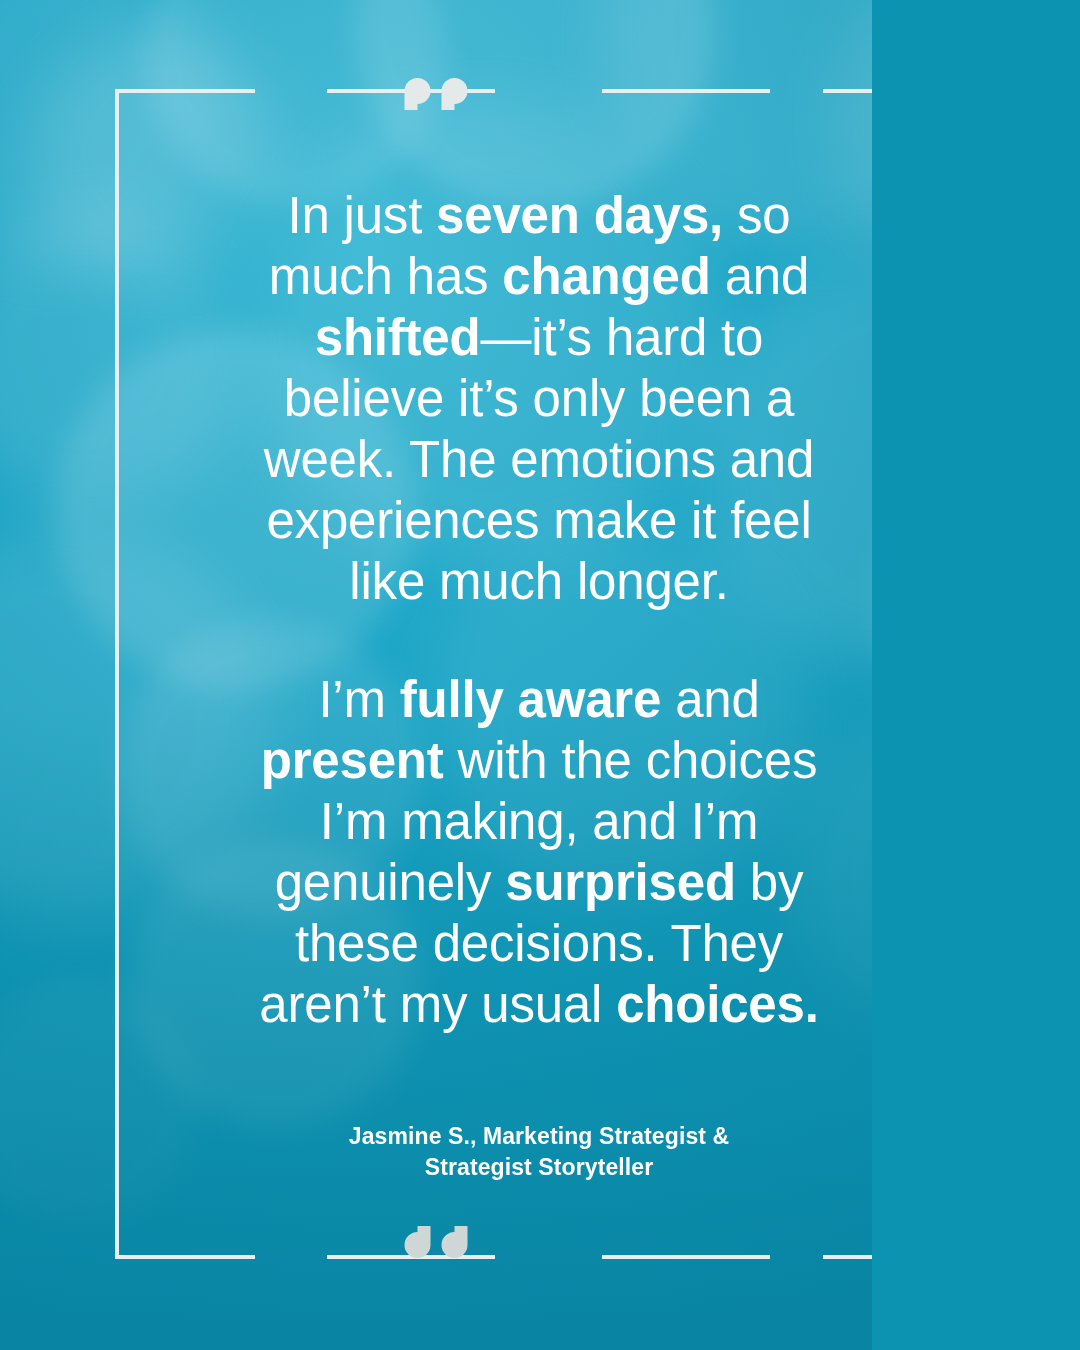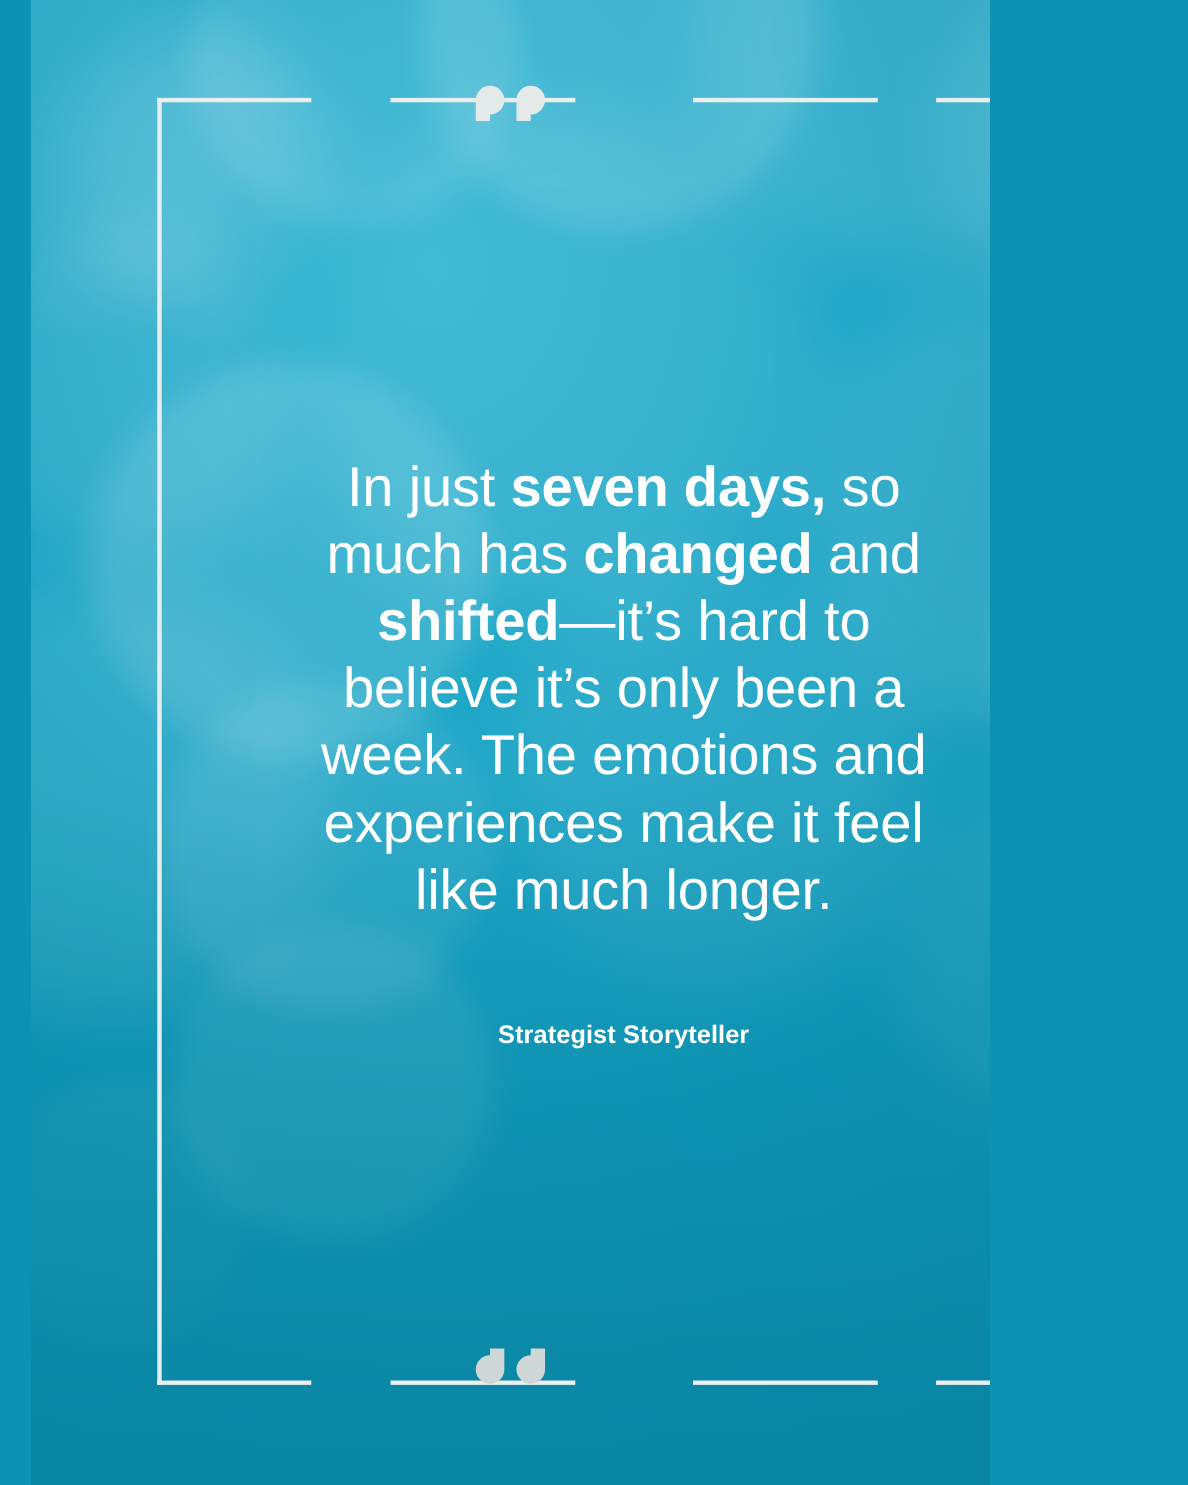--- a/index.html
+++ b/index.html
@@ -7,21 +7,20 @@
     padding: 0;
     background: #0d93b2;
   }
   #canvas {
     position: relative;
     width: 872px;
     height: 1350px;
     overflow: hidden;
     font-family: "Liberation Sans", sans-serif;
     background: #0f96b4;
-    margin-left: 28px;
   }
 
   
   #bg {
     position: absolute;
     inset: 0;
     overflow: hidden;
     background:
       radial-gradient(120% 90% at 42% 18%, #2fb4d2 0%, #1aa3c4 42%, #0f96b4 72%, #0b8cab 100%);
   }
@@ -159,19 +158,21 @@
     <svg width="28" height="46" viewBox="0 0 28 46" aria-hidden="true">
       <path d="M27 2 L27 21 A13 13 0 1 1 14 8 L14 2 Z" fill="#cfd6d6"></path>
     </svg>
     <svg width="28" height="46" viewBox="0 0 28 46" aria-hidden="true">
       <path d="M27 2 L27 21 A13 13 0 1 1 14 8 L14 2 Z" fill="#cfd6d6"></path>
     </svg>
   </div>
 
   <div id="content">
     <p class="para" id="para-1"><span>In just </span><b>seven days,</b><span> so much has </span><b>changed</b><span> and </span><b>shifted</b><span>—it’s hard to believe it’s only been a week. The emotions and experiences make it feel like much longer.</span></p>
+    <p class="para" id="para-2"><span>I’m </span><b>fully aware</b><span> and </span><b>present</b><span> with the choices I’m making, and I’m genuinely </span><b>surprised</b><span> by these decisions. They aren’t my usual </span><b>choices.</b></p>
 
     <div id="attribution">
+      <div>Jasmine S., Marketing Strategist &amp;</div>
       <div>Strategist Storyteller</div>
     </div>
   </div>
 
 </div>
 
 </body></html>

